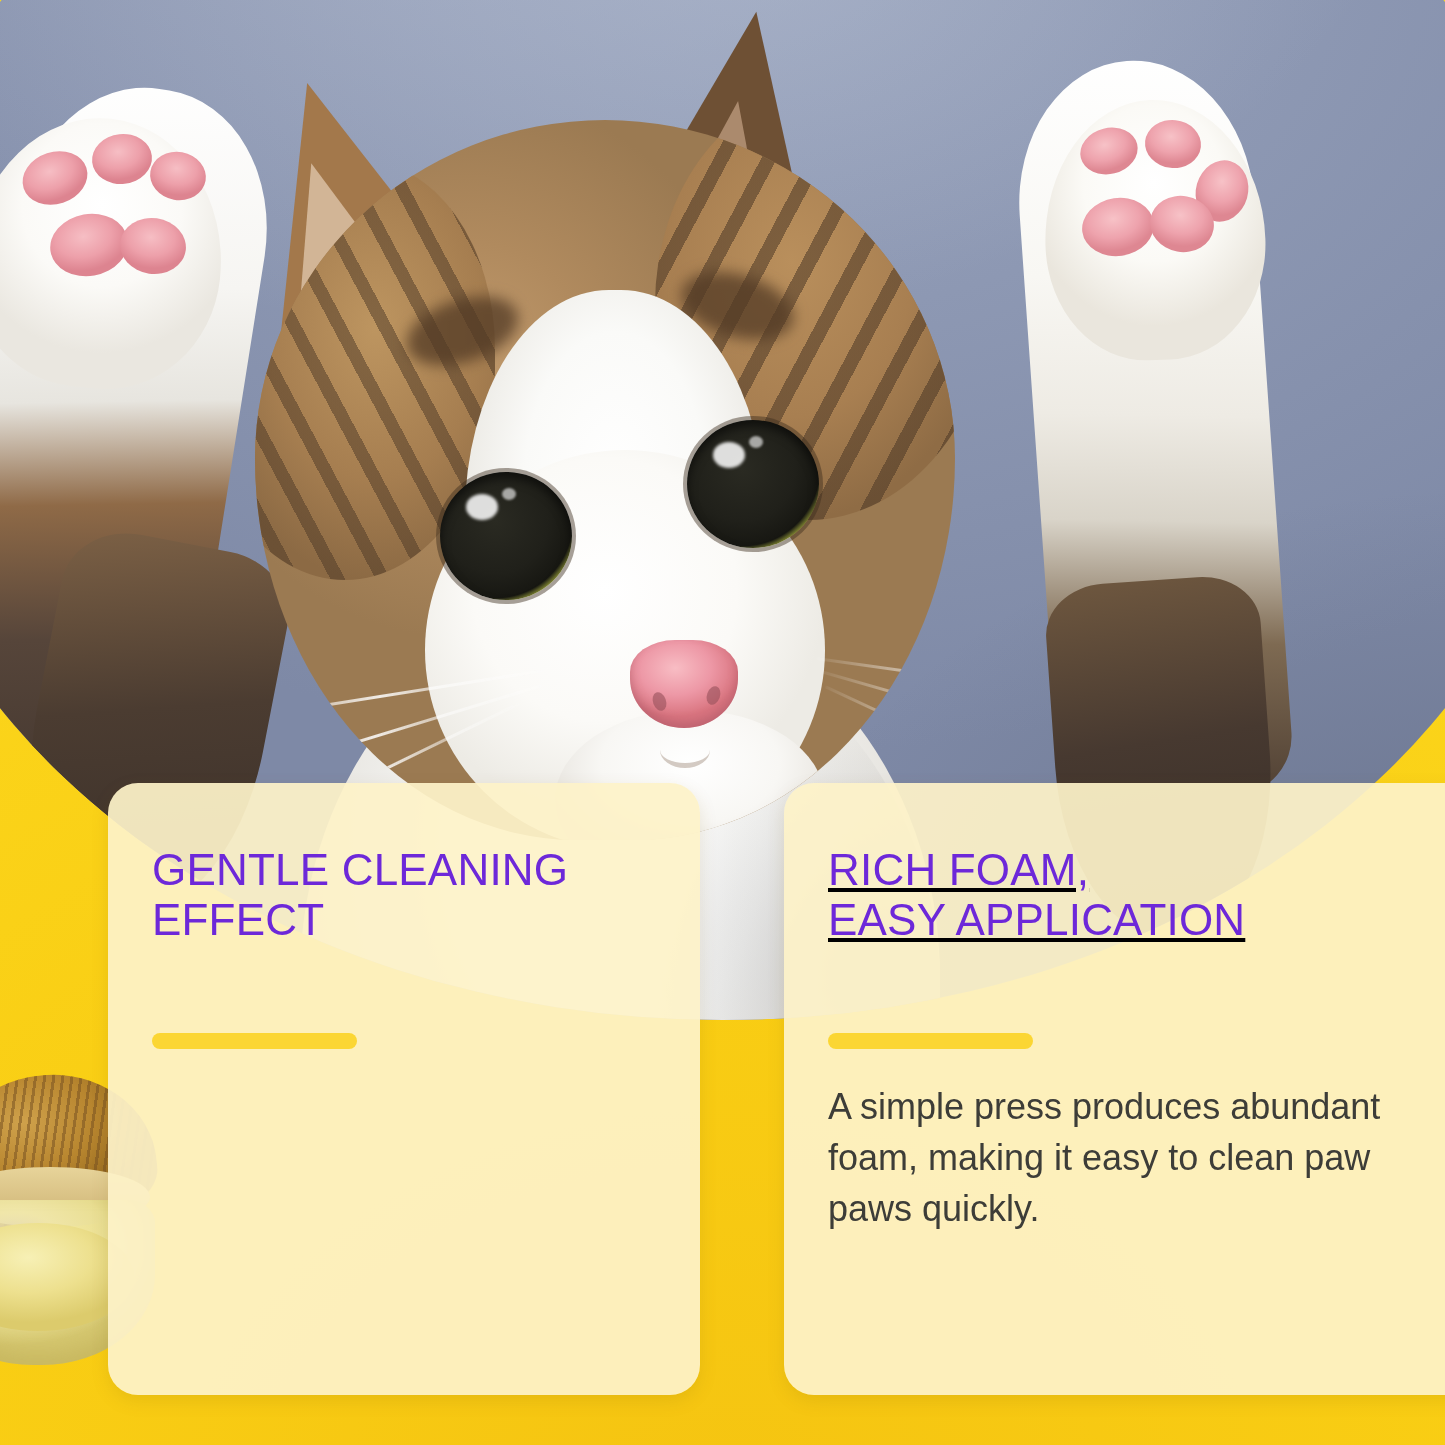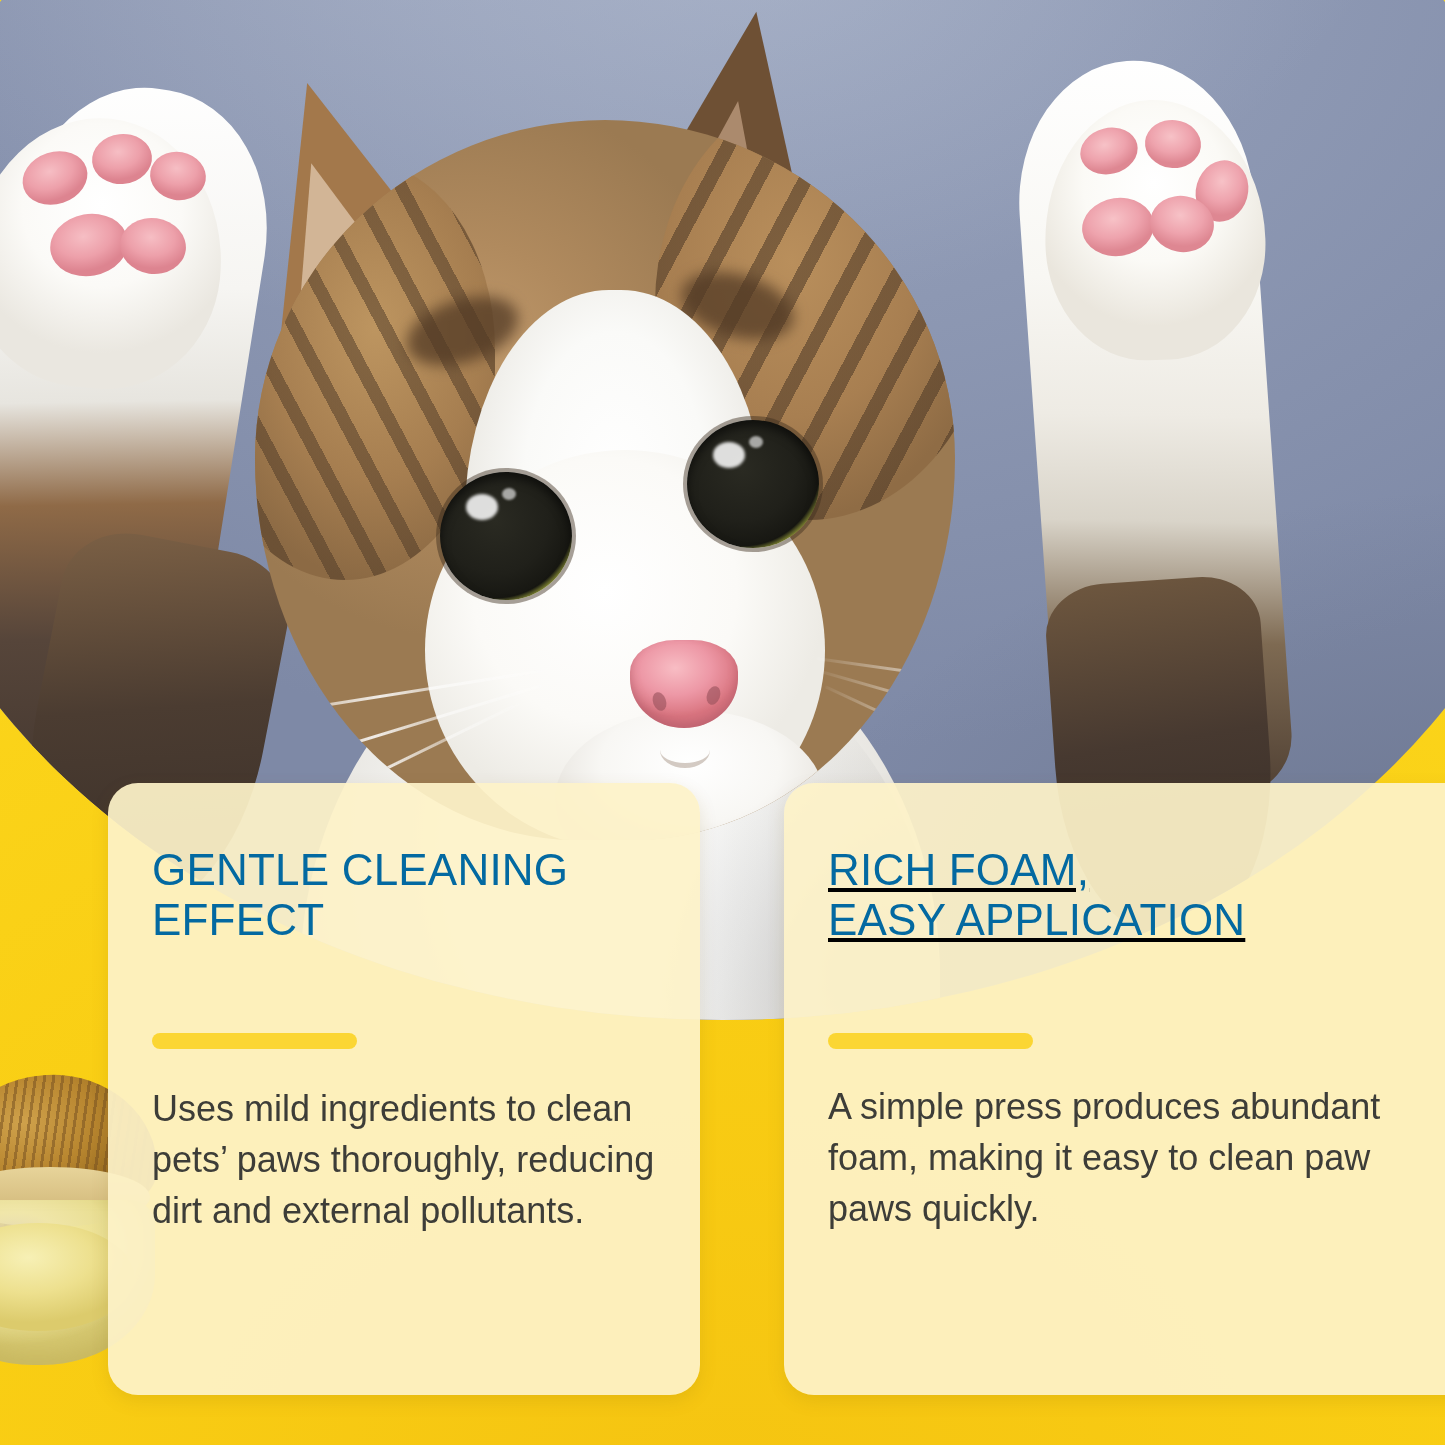--- a/index.html
+++ b/index.html
@@ -311,21 +311,21 @@
   }
   .card-1 { left:108px;  width:592px; }
   .card-2 { left:784px;  width:710px;text-decoration:underline; }
 
   .card-inner { position:relative; height:100%; padding:62px 44px 0 44px; }
 
   .card-title {
     font-size:44px;
     line-height:1.14;
     letter-spacing:.2px;
-    color:#0369a1;
+    color:#6d28d9;
     font-weight:400;
     white-space:pre-line;
   }
 
   .accent-bar {
     position:absolute;
     left:44px;
     top:250px;
     width:205px; height:16px;
     border-radius:8px;
@@ -418,21 +418,20 @@
     <div class="coco-rim"></div>
     <div class="bowl"></div>
     <div class="bowl-oil"></div>
   </div>
 
   <div class="card card-1">
     <div class="card-inner">
       <div class="card-title">GENTLE CLEANING
 EFFECT</div>
       <div class="accent-bar"></div>
-      <div class="card-body">Uses mild ingredients to clean pets’ paws thoroughly, reducing dirt and external pollutants.</div>
     </div>
   </div>
 
   <div class="card card-2">
     <div class="card-inner">
       <div class="card-title">RICH FOAM,
 EASY APPLICATION</div>
       <div class="accent-bar"></div>
       <div class="card-body">A simple press produces abundant foam, making it easy to clean paw paws quickly.</div>
     </div>

